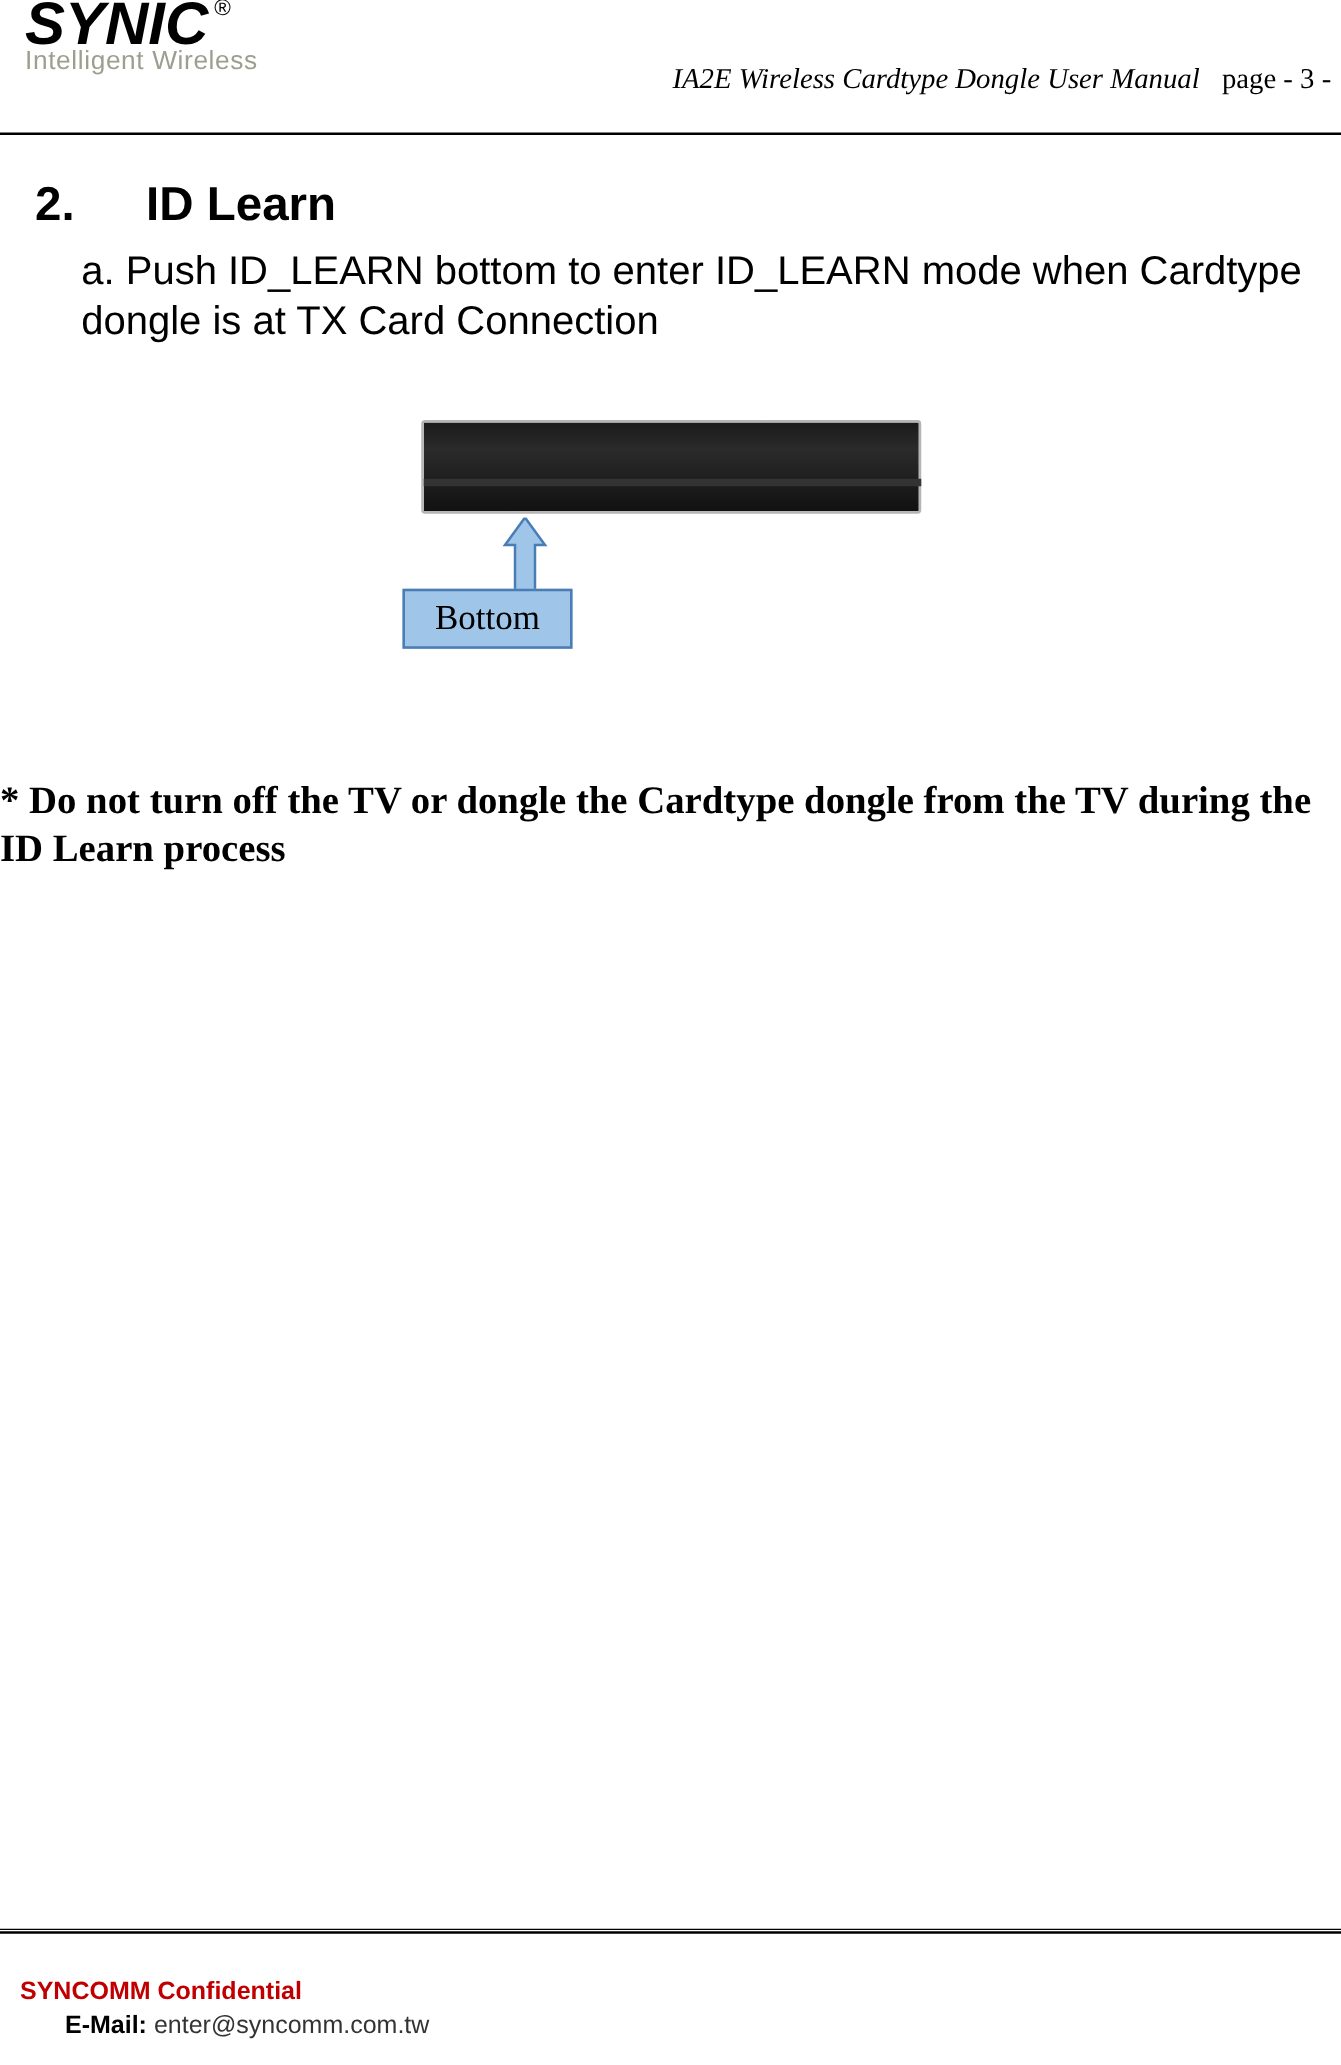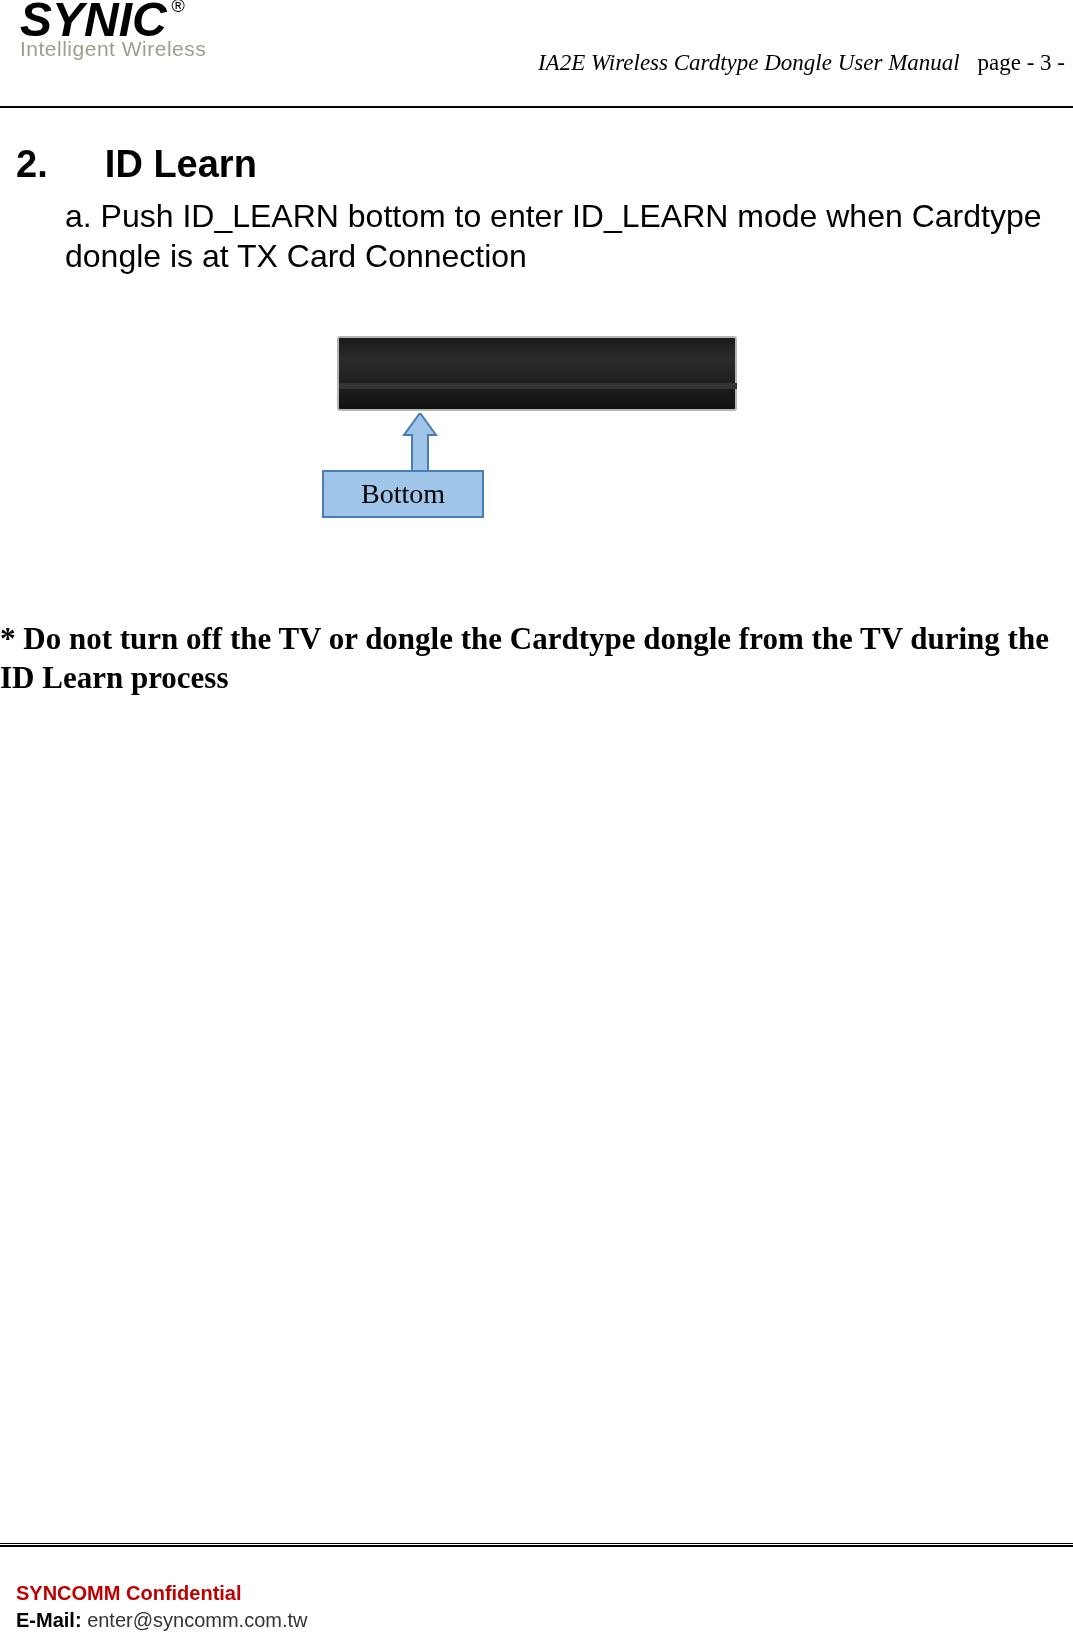--- a/index.html
+++ b/index.html
@@ -63,21 +63,21 @@
       display: inline;
       margin-left: 12px;
     }
     .content {
       padding: 35px 0 0 0;
     }
     .section-heading {
       font-family: Arial, sans-serif;
       font-size: 38px;
       font-weight: bold;
-      margin-left: 0;
+      margin-left: 12px;
       padding-left: 16px;
     }
     .body-text {
       font-family: Arial, sans-serif;
       font-size: 32px;
       font-weight: normal;
       margin-left: 65px;
       margin-right: 10px;
       line-height: 1.25;
     }
@@ -112,21 +112,21 @@
       position: absolute;
       left: 400px;
       top: -2px;
       width: 40px;
       height: 65px;
     }
     .bottom-box {
       position: absolute;
       left: 322px;
       top: 55px;
-      width: 162px;
+      width: 136px;
       height: 48px;
       background: #9fc5e8;
       border: 2px solid #4a7db5;
       display: flex;
       align-items: center;
       justify-content: center;
       font-family: "Times New Roman", serif;
       font-size: 28px;
     }
     .warning-text {
@@ -154,20 +154,21 @@
       font-family: Verdana, Arial, sans-serif;
       font-size: 20px;
       line-height: 1.35;
     }
     .confidential {
       color: #c00000;
       font-weight: bold;
     }
     .footer-label {
       font-weight: bold;
+      margin-left: 36px;
     }
     .footer-email {
       color: #333;
     }
     .footer-link {
       color: #0000cc;
       text-decoration: underline;
     }
   </style>
 </head>

